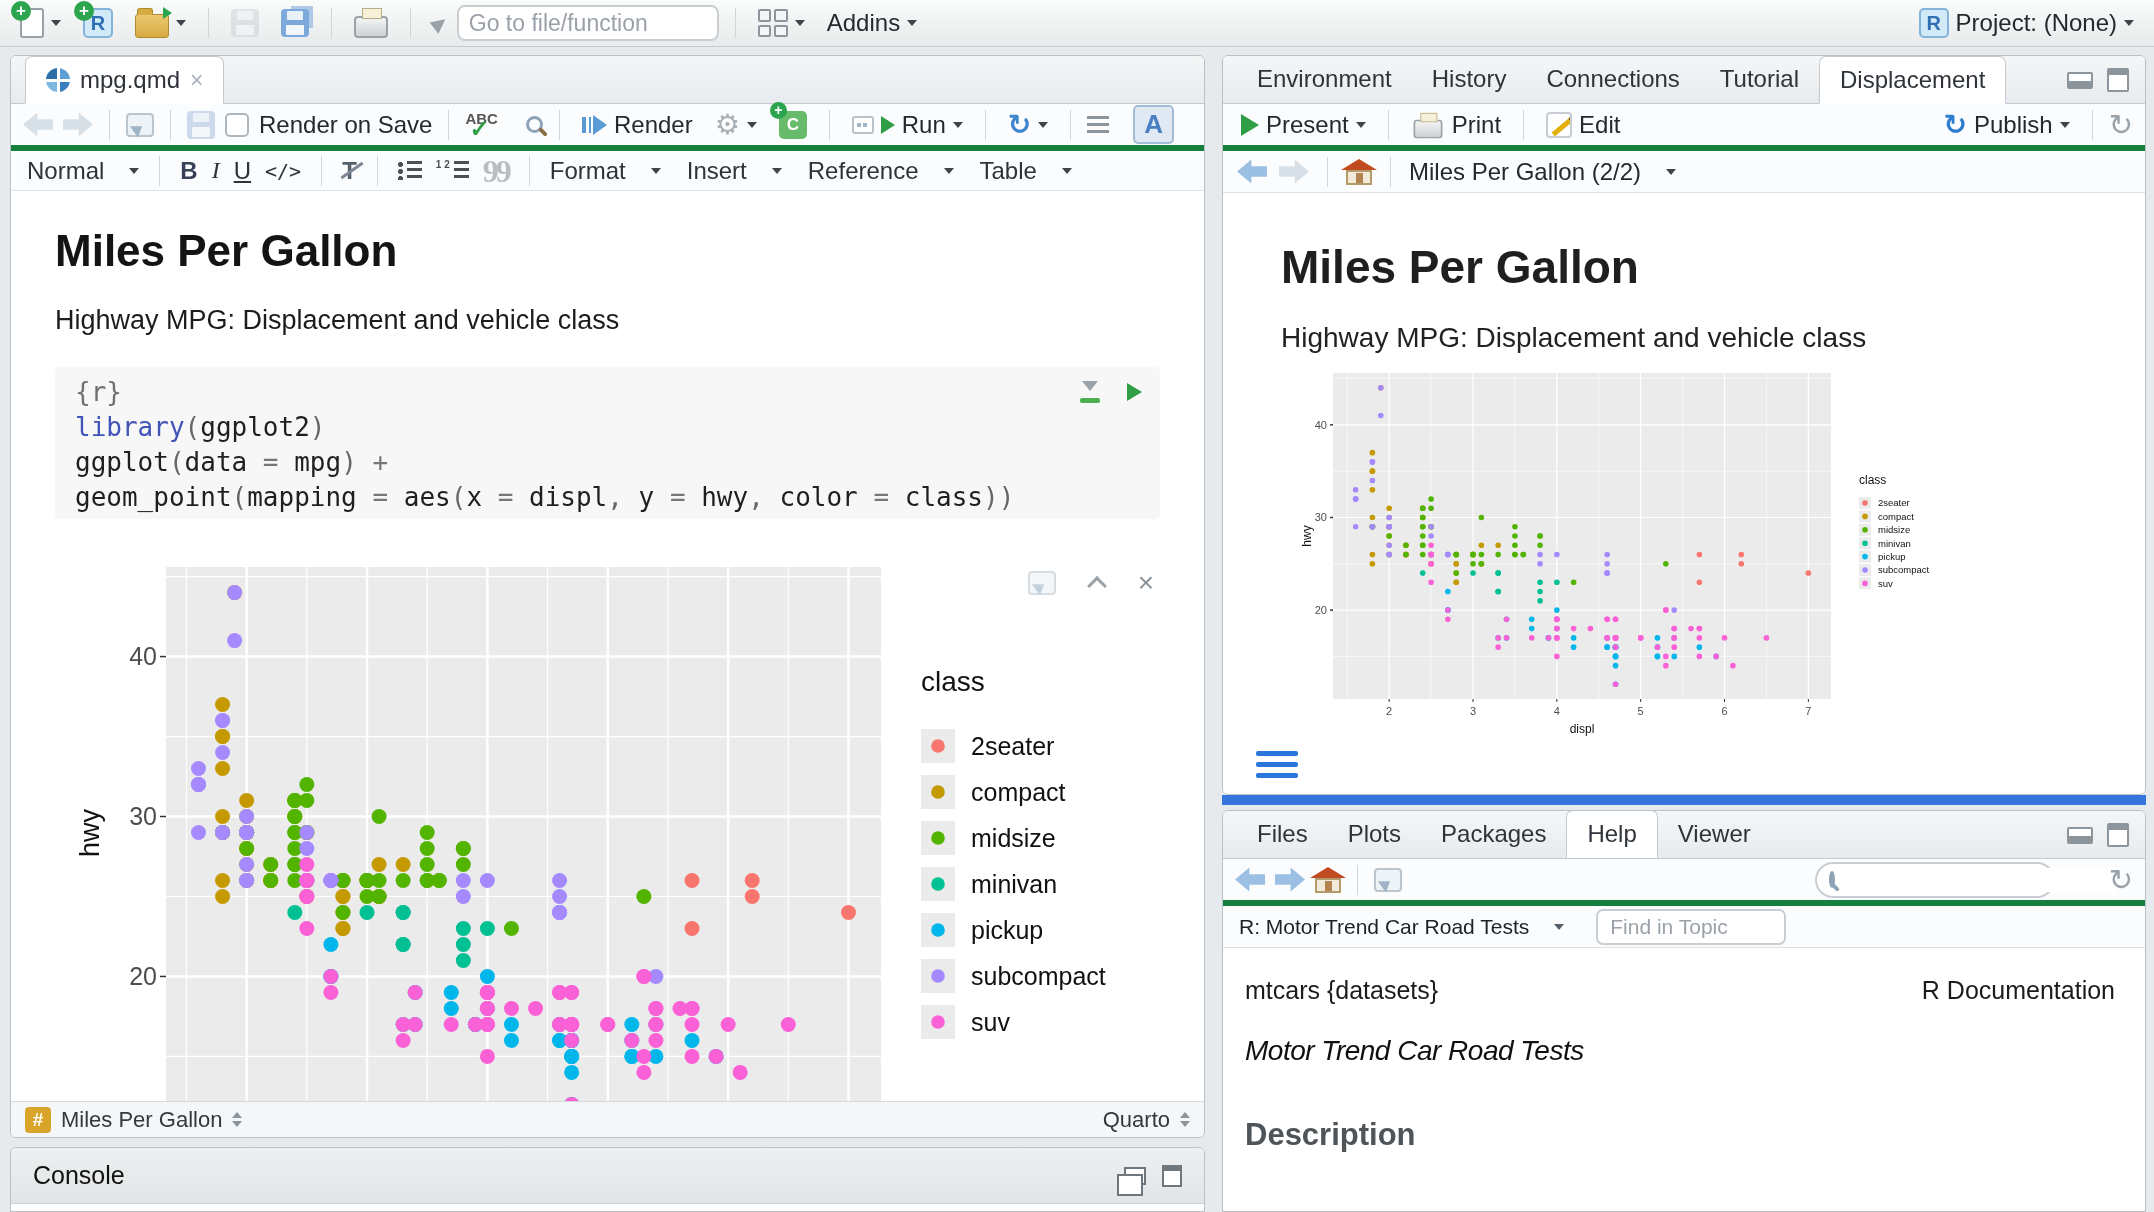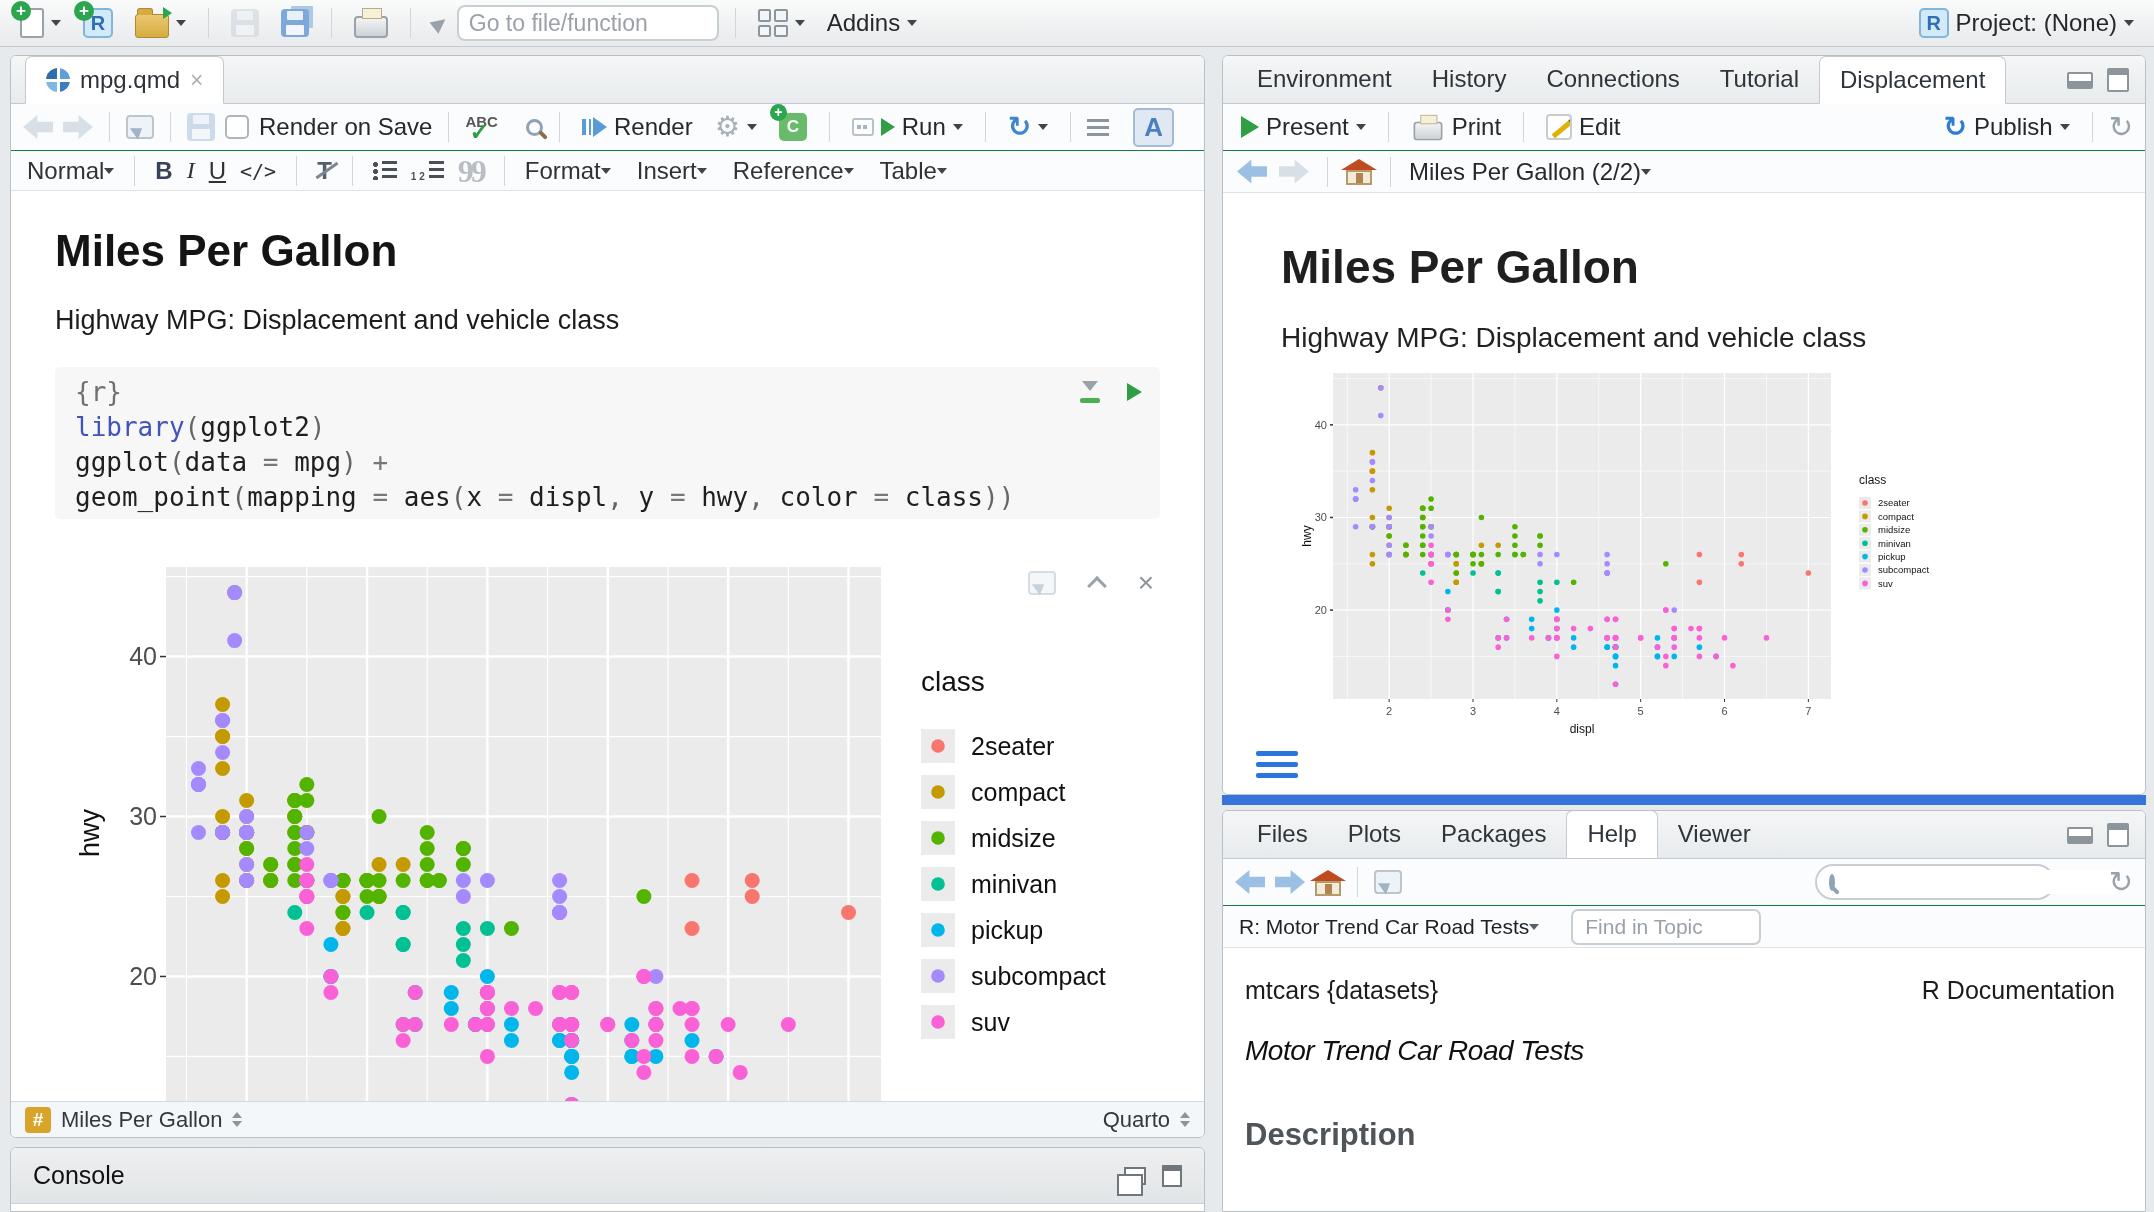--- a/index.html
+++ b/index.html
@@ -51,21 +51,21 @@
   .tabstrip{height:48px;background:linear-gradient(#f4f6f7,#e8ebed);border-bottom:1px solid #c3c9ce;
     display:flex;align-items:flex-end;padding-left:14px;position:relative;flex:none;}
   .tab{height:48px;display:flex;align-items:center;padding:0 20px;font-size:24px;color:#2e343a;}
   .tab.active{background:#fff;border:1px solid #c3c9ce;border-bottom:1px solid #fff;
     border-radius:7px 7px 0 0;margin-bottom:-1px;}
   .ts-icons{position:absolute;right:16px;top:12px;display:flex;gap:14px;align-items:center;}
   .ic-min{width:26px;height:17px;border:2px solid #8d959c;border-radius:2px;background:#fff;position:relative;}
   .ic-min::after{content:"";position:absolute;left:0;right:0;bottom:0;height:6px;background:#8d959c;}
   .ic-max{width:22px;height:24px;border:2px solid #8d959c;border-radius:2px;background:#fff;position:relative;}
   .ic-max::after{content:"";position:absolute;left:0;right:0;top:0;height:5px;background:#8d959c;}
-  .toolbar{height:47px;background:#fbfcfd;border-bottom:1px solid #15803d;display:flex;align-items:center;
+  .toolbar{height:47px;background:#fbfcfd;border-bottom:6px solid #15803d;display:flex;align-items:center;
     padding:0 12px;gap:10px;flex:none;}
   .arrow{width:30px;height:24px;clip-path:polygon(0 50%,48% 0,48% 28%,100% 28%,100% 72%,48% 72%,48% 100%);}
   .arrow.fwd{transform:scaleX(-1);}
   .arrow.on{background:#9cc0e4;}
   .arrow.dim{background:#d8e0e7;}
   .ic-popout{width:28px;height:24px;border:2px solid #bcc5cc;border-radius:4px;background:#eef3f7;position:relative;}
   .ic-popout::after{content:"";position:absolute;left:5px;top:7px;width:0;height:0;
     border-left:10px solid #9fb4c6;border-top:7px solid transparent;border-bottom:7px solid transparent;transform:rotate(-35deg);}
   .checkbox{width:24px;height:24px;border:2px solid #aeb6bd;border-radius:5px;background:#fff;}
   .abc{position:relative;font:bold 15px/15px "Liberation Sans",sans-serif;color:#555;margin-top:-12px;}
@@ -94,26 +94,26 @@
 
   
   .formatbar{height:40px;background:#fbfcfd;border-bottom:1px solid #dfe3e6;display:flex;align-items:center;
     padding:0 16px;gap:14px;font-size:24px;color:#2f3338;flex:none;}
   .fmt-b{font-weight:bold;color:#39425a;}
   .fmt-i{font-style:italic;font-family:"Liberation Serif",serif;}
   .fmt-u{text-decoration:underline;}
   .fmt-code{font-family:"DejaVu Sans Mono",monospace;font-size:20px;}
   .fmt-clear{position:relative;font-weight:bold;color:#55606b;}
   .fmt-clear::after{content:"";position:absolute;left:-3px;top:12px;width:26px;height:3px;background:#7c8793;transform:rotate(-35deg);}
-  .ic-ul{display:flex;align-items:flex-end;}
+  .ic-ul{display:flex;align-items:flex-start;}
   .dots{width:5px;height:19px;background:radial-gradient(circle,#4a5056 2.2px,transparent 2.7px);background-size:5px 7px;}
   .nums{font:bold 10px/7px "Liberation Sans",sans-serif;color:#4a5056;letter-spacing:0;}
   .lines3{width:15px;height:19px;background:repeating-linear-gradient(to bottom,#4a5056 0 3px,transparent 3px 7px);margin-left:4px;}
   .fmt-quote{font-family:"Liberation Serif",serif;font-weight:bold;color:#b9bec4;font-size:32px;letter-spacing:-3px;line-height:20px;}
-  .menu-item{display:flex;align-items:center;gap:0;}
+  .menu-item{display:flex;align-items:center;gap:25px;}
 
   
   .docarea{flex:1;overflow:hidden;background:#fff;padding:34px 44px 0 44px;position:relative;}
   .doc-h1{font-size:44px;line-height:52px;font-weight:bold;color:#141414;margin-bottom:28px;}
   .doc-p{font-size:27px;line-height:30px;color:#1c1c1c;margin-bottom:32px;}
   .chunk{background:#f7f7f7;border-radius:5px;padding:8px 20px 4px 20px;position:relative;
     font-family:"DejaVu Sans Mono",monospace;font-size:26px;line-height:35px;color:#1f1f1f;height:152px;}
   .chunk .c-hdr{color:#707070;}
   .c-fn{color:#4254b8;} .c-id{color:#1f1f1f;} .c-op{color:#777;} .c-pn{color:#666;}
   .chunk-icons{position:absolute;top:14px;right:18px;display:flex;gap:26px;align-items:center;}

